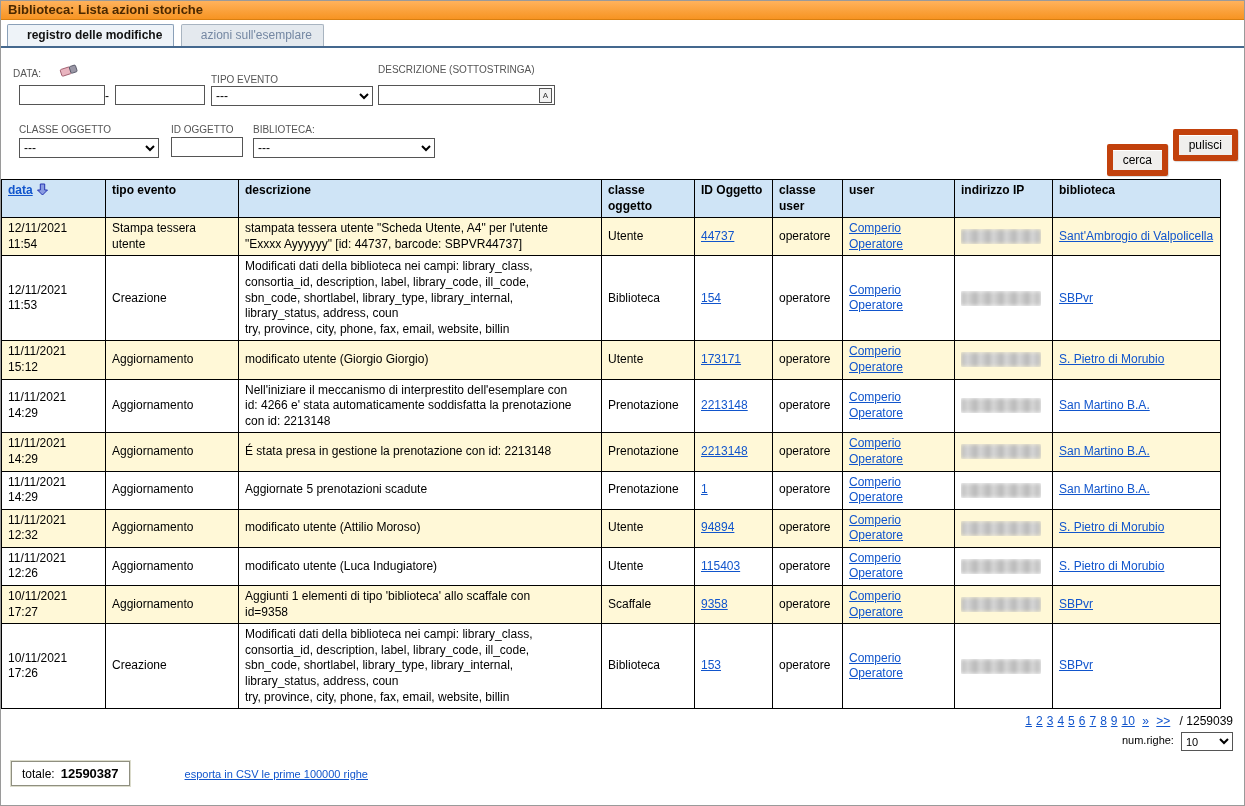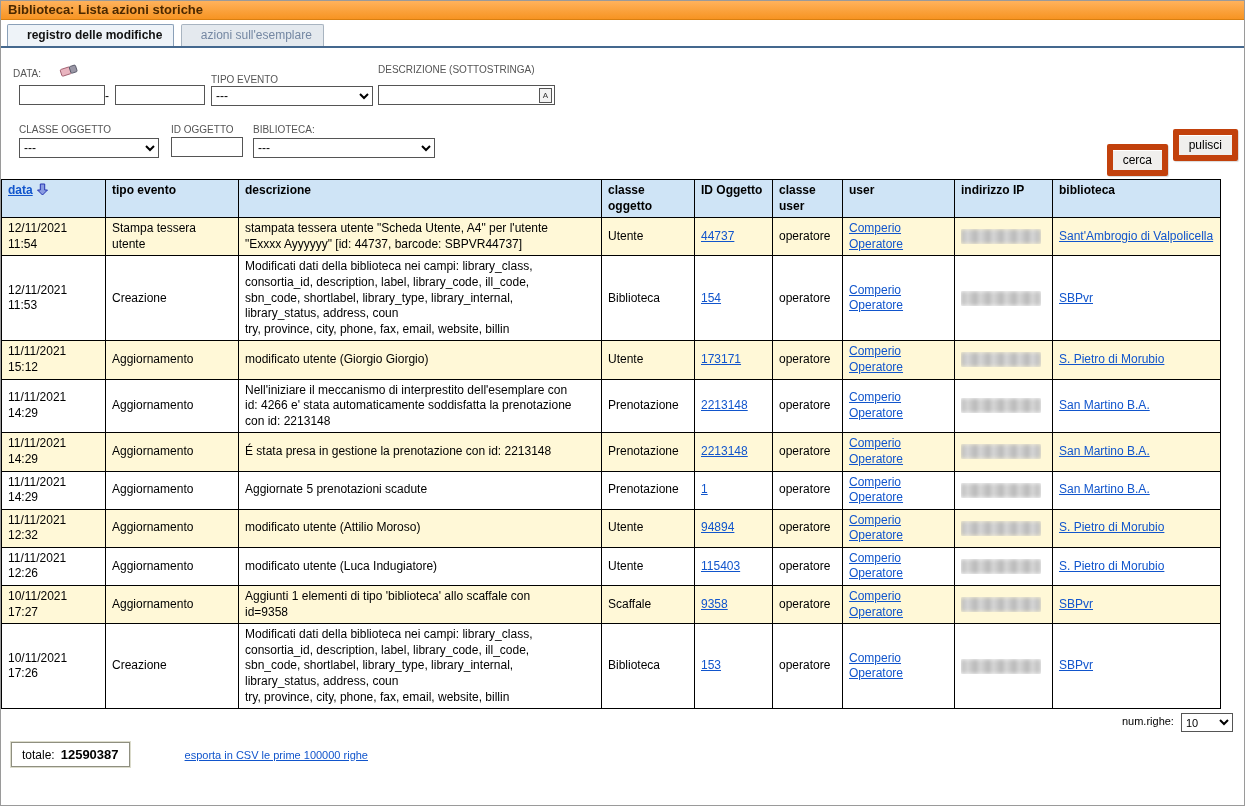--- a/index.html
+++ b/index.html
@@ -310,20 +310,26 @@
       <td>
             <div class="ip-wrap">
               <div class="ip-blur"></div>
             </div>
           </td>
       <td><a href="#">SBPvr</a></td>
     </tr>
   </tbody>
   </table>
 
+  <div class="pagination">
+    <span><a href="#">1</a><a href="#">2</a><a href="#">3</a><a href="#">4</a><a href="#">5</a><a href="#">6</a><a href="#">7</a><a href="#">8</a><a href="#">9</a><a href="#">10</a></span>
+    <a href="#">»</a>
+    <a href="#">&gt;&gt;</a>
+    <span class="total">/ 1259039</span>
+  </div>
 
   <div class="numrighe">
     <span>num.righe:</span>
     <select style="width:52px;">
       <option>10</option>
     </select>
   </div>
 
   <div class="footer">
     <div class="totale-box">

